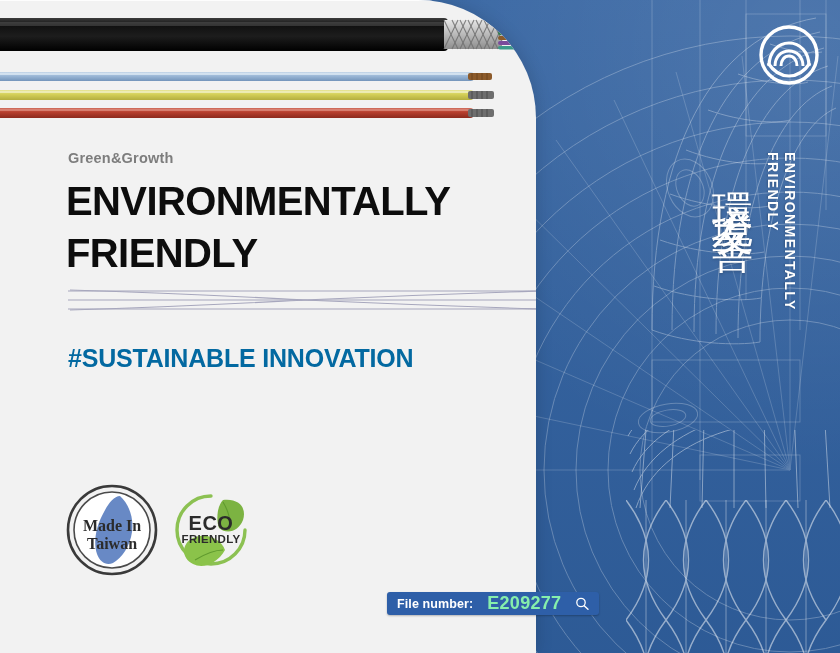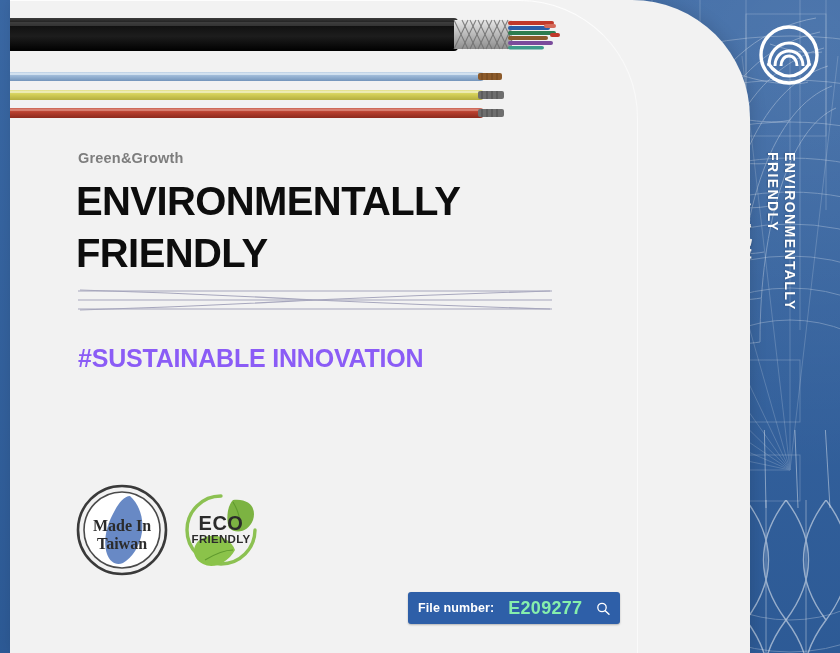--- a/index.html
+++ b/index.html
@@ -23,22 +23,22 @@
     position:absolute; top:0; left:0; width:840px; height:653px;
     background:#30609f;
     background-image:
       linear-gradient(180deg, rgba(255,255,255,.05) 0%, rgba(0,0,0,.06) 100%),
       radial-gradient(circle at 96% 8%, rgba(255,255,255,.10) 0%, rgba(255,255,255,0) 42%);
   }
   .blue-svg{ position:absolute; top:0; left:0; width:840px; height:653px; }
 
   
   .white-card{
-    position:absolute; top:0; left:10px;
-    width:740px; height:653px;
+    position:absolute; top:0; left:0;
+    width:536px; height:653px;
     background:#f2f2f2;
     border-top-right-radius:118px;
     overflow:hidden;
     box-shadow: 2px 0 16px rgba(0,0,0,.13);
   }
   .card-inner-edge{
     position:absolute; top:0; left:0; width:628px; height:653px;
     border-top-right-radius:118px;
     border-top:1px solid rgba(255,255,255,.85);
     border-right:1px solid rgba(255,255,255,.6);
@@ -58,36 +58,35 @@
     position:absolute; left:66px; top:175px;
     font-size:40px; line-height:52px; font-weight:bold;
     letter-spacing:-0.6px; color:#0d0d0d;
     white-space:pre-line;
   }
   .divider{ position:absolute; left:62px; top:276px; width:486px; height:44px; }
 
   .tags{ position:absolute; left:68px; top:340px; }
   .tag{
     font-size:25px; line-height:37px; font-weight:bold;
-    letter-spacing:-0.2px; color:#8b5cf6;
+    letter-spacing:-0.2px; color:#0369a1;
   }
 
   
   .badges{ position:absolute; left:66px; top:484px; display:flex; align-items:center; gap:13px; }
   .badge-mit{ width:92px; height:92px; }
   .badge-eco{ width:80px; height:80px; }
 
   
   .file-pill{
     position:absolute; left:387px; top:592px;
-    height:32px; padding:0 9px 0 10px;
+    height:23px; padding:0 9px 0 10px;
     background:#2e5fa8; border-radius:3px;
     display:flex; align-items:center; gap:14px;
     box-shadow:0 1px 2px rgba(0,0,0,.25);
-    margin-left:21px;
   }
   .file-pill .lab{ font-size:12.5px; font-weight:bold; color:#ffffff; letter-spacing:.1px; }
   .file-pill .num{ font-size:18px; font-weight:bold; color:#86efac; letter-spacing:.3px; }
   .file-pill .mag{ width:15px; height:15px; display:block; }
 
   
   .cjk-vert{
     position:absolute; left:706px; top:160px;
     font-family:"DejaVu Sans", sans-serif;
     font-size:41px; line-height:54px; color:#ffffff;

